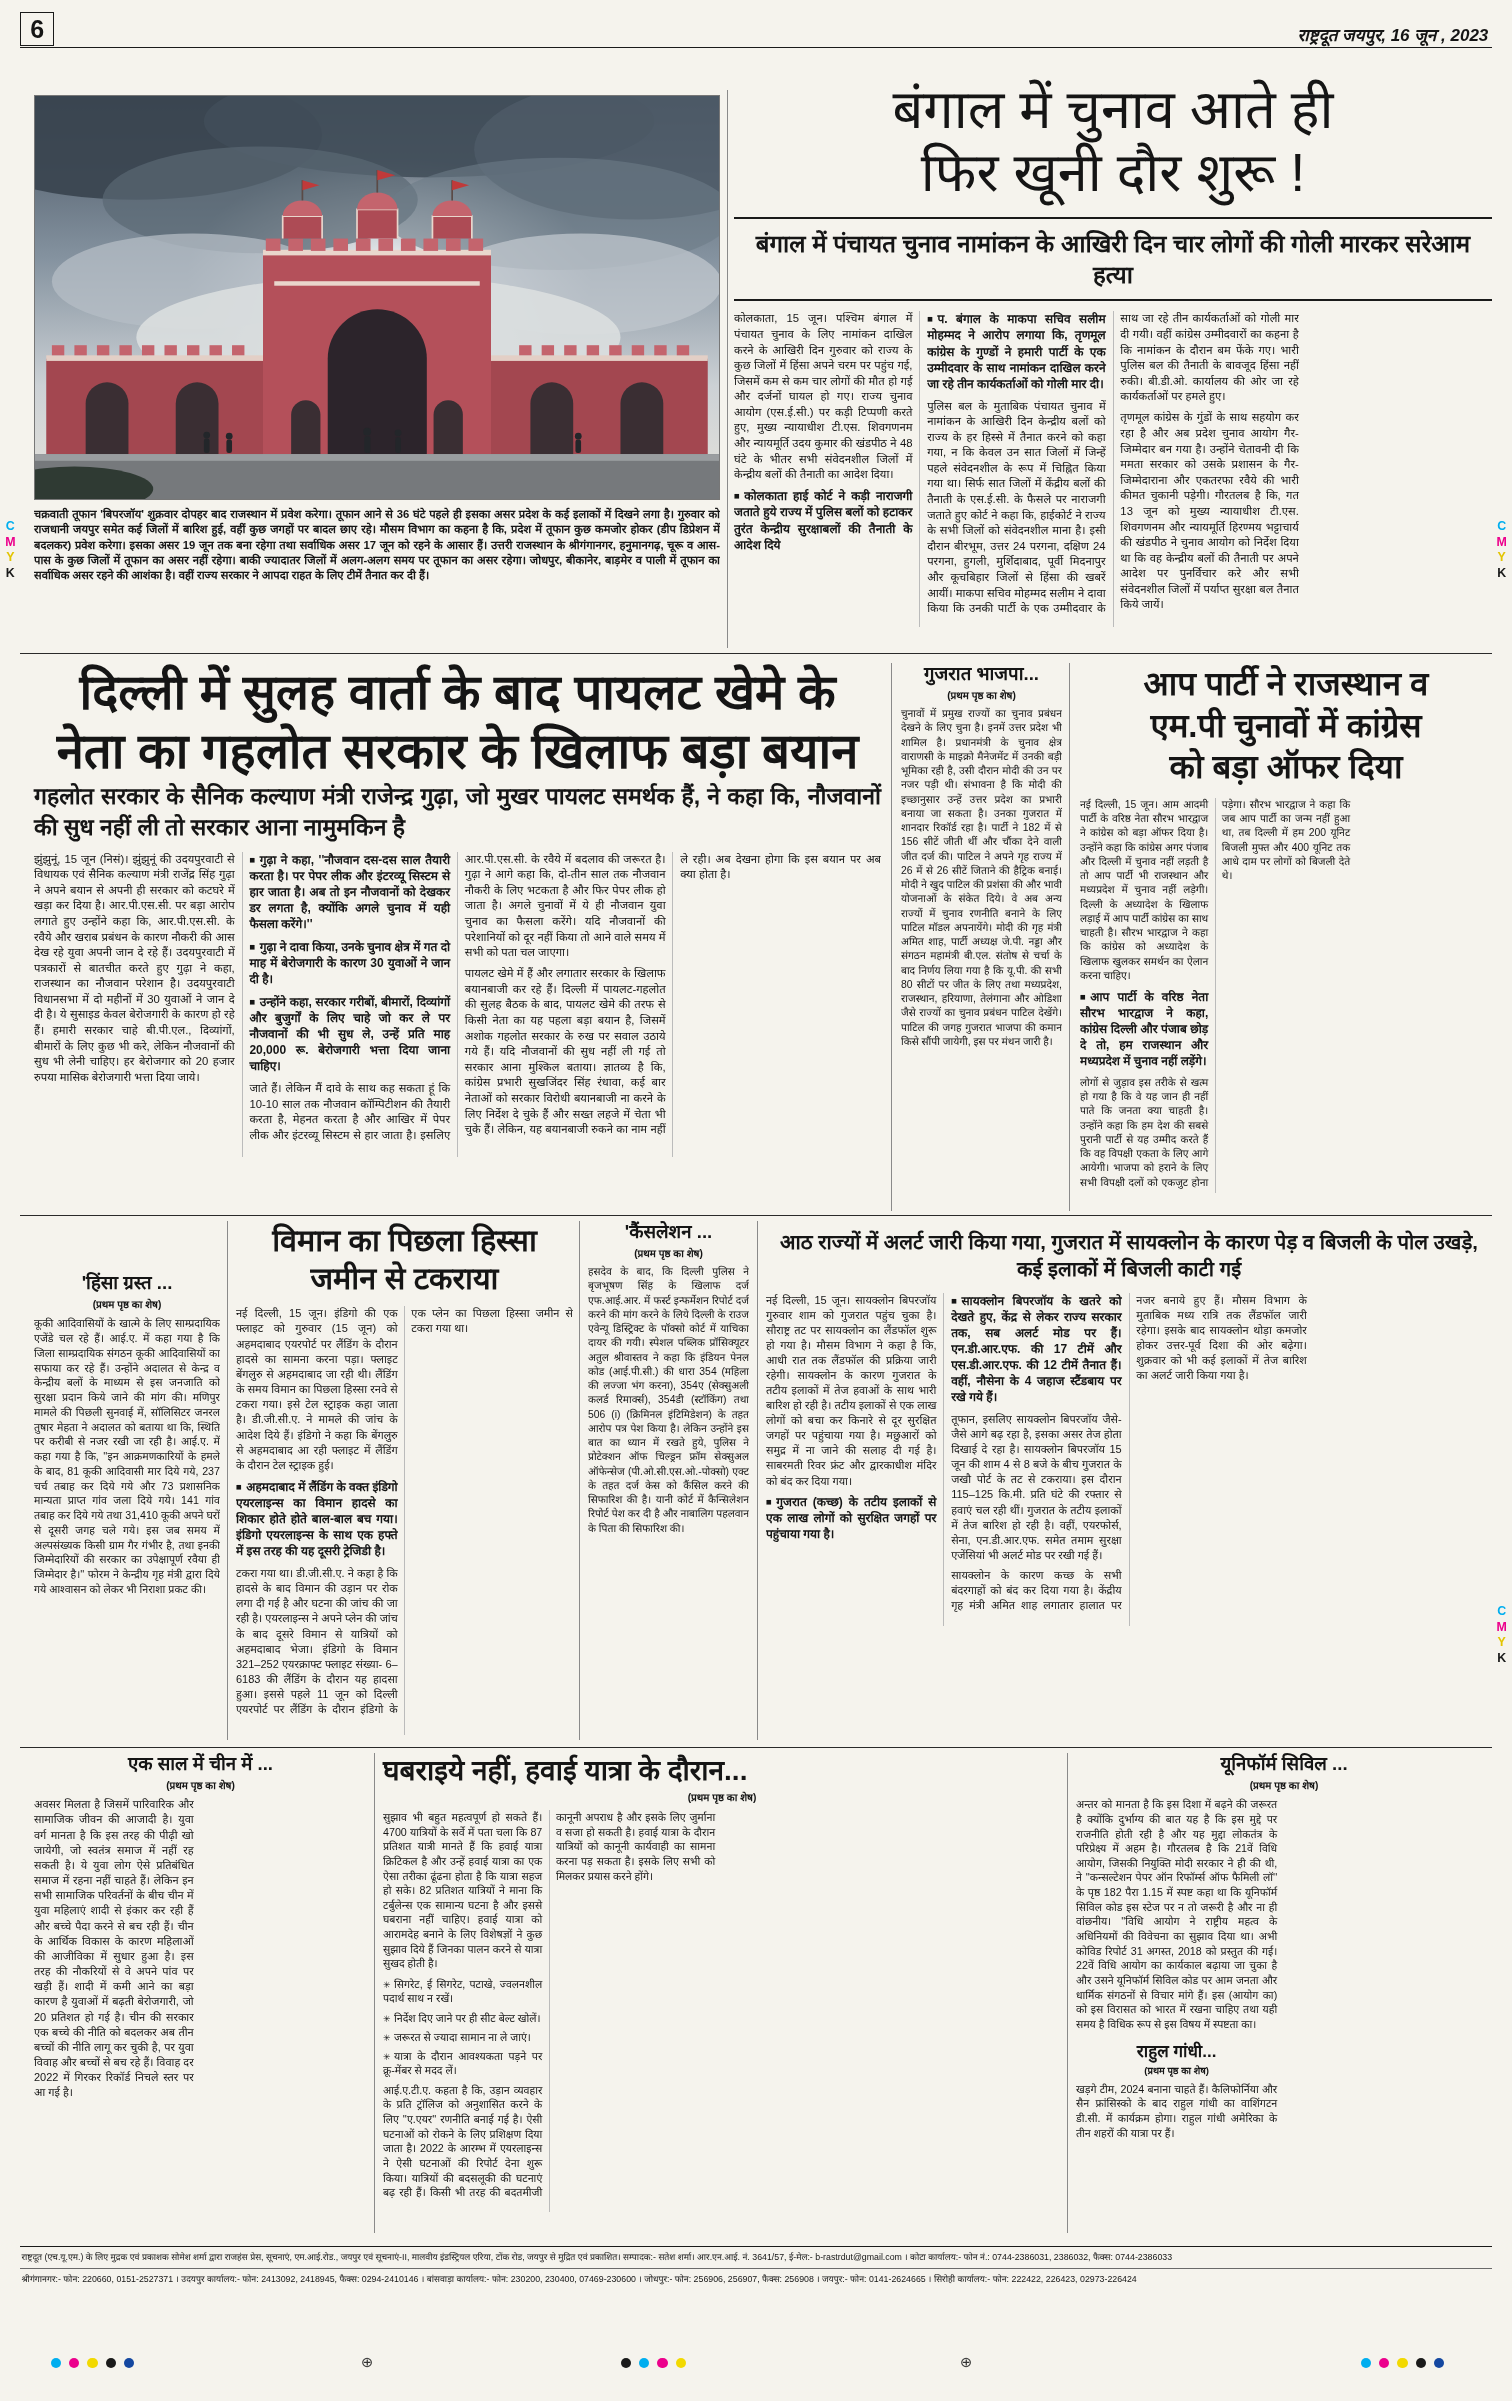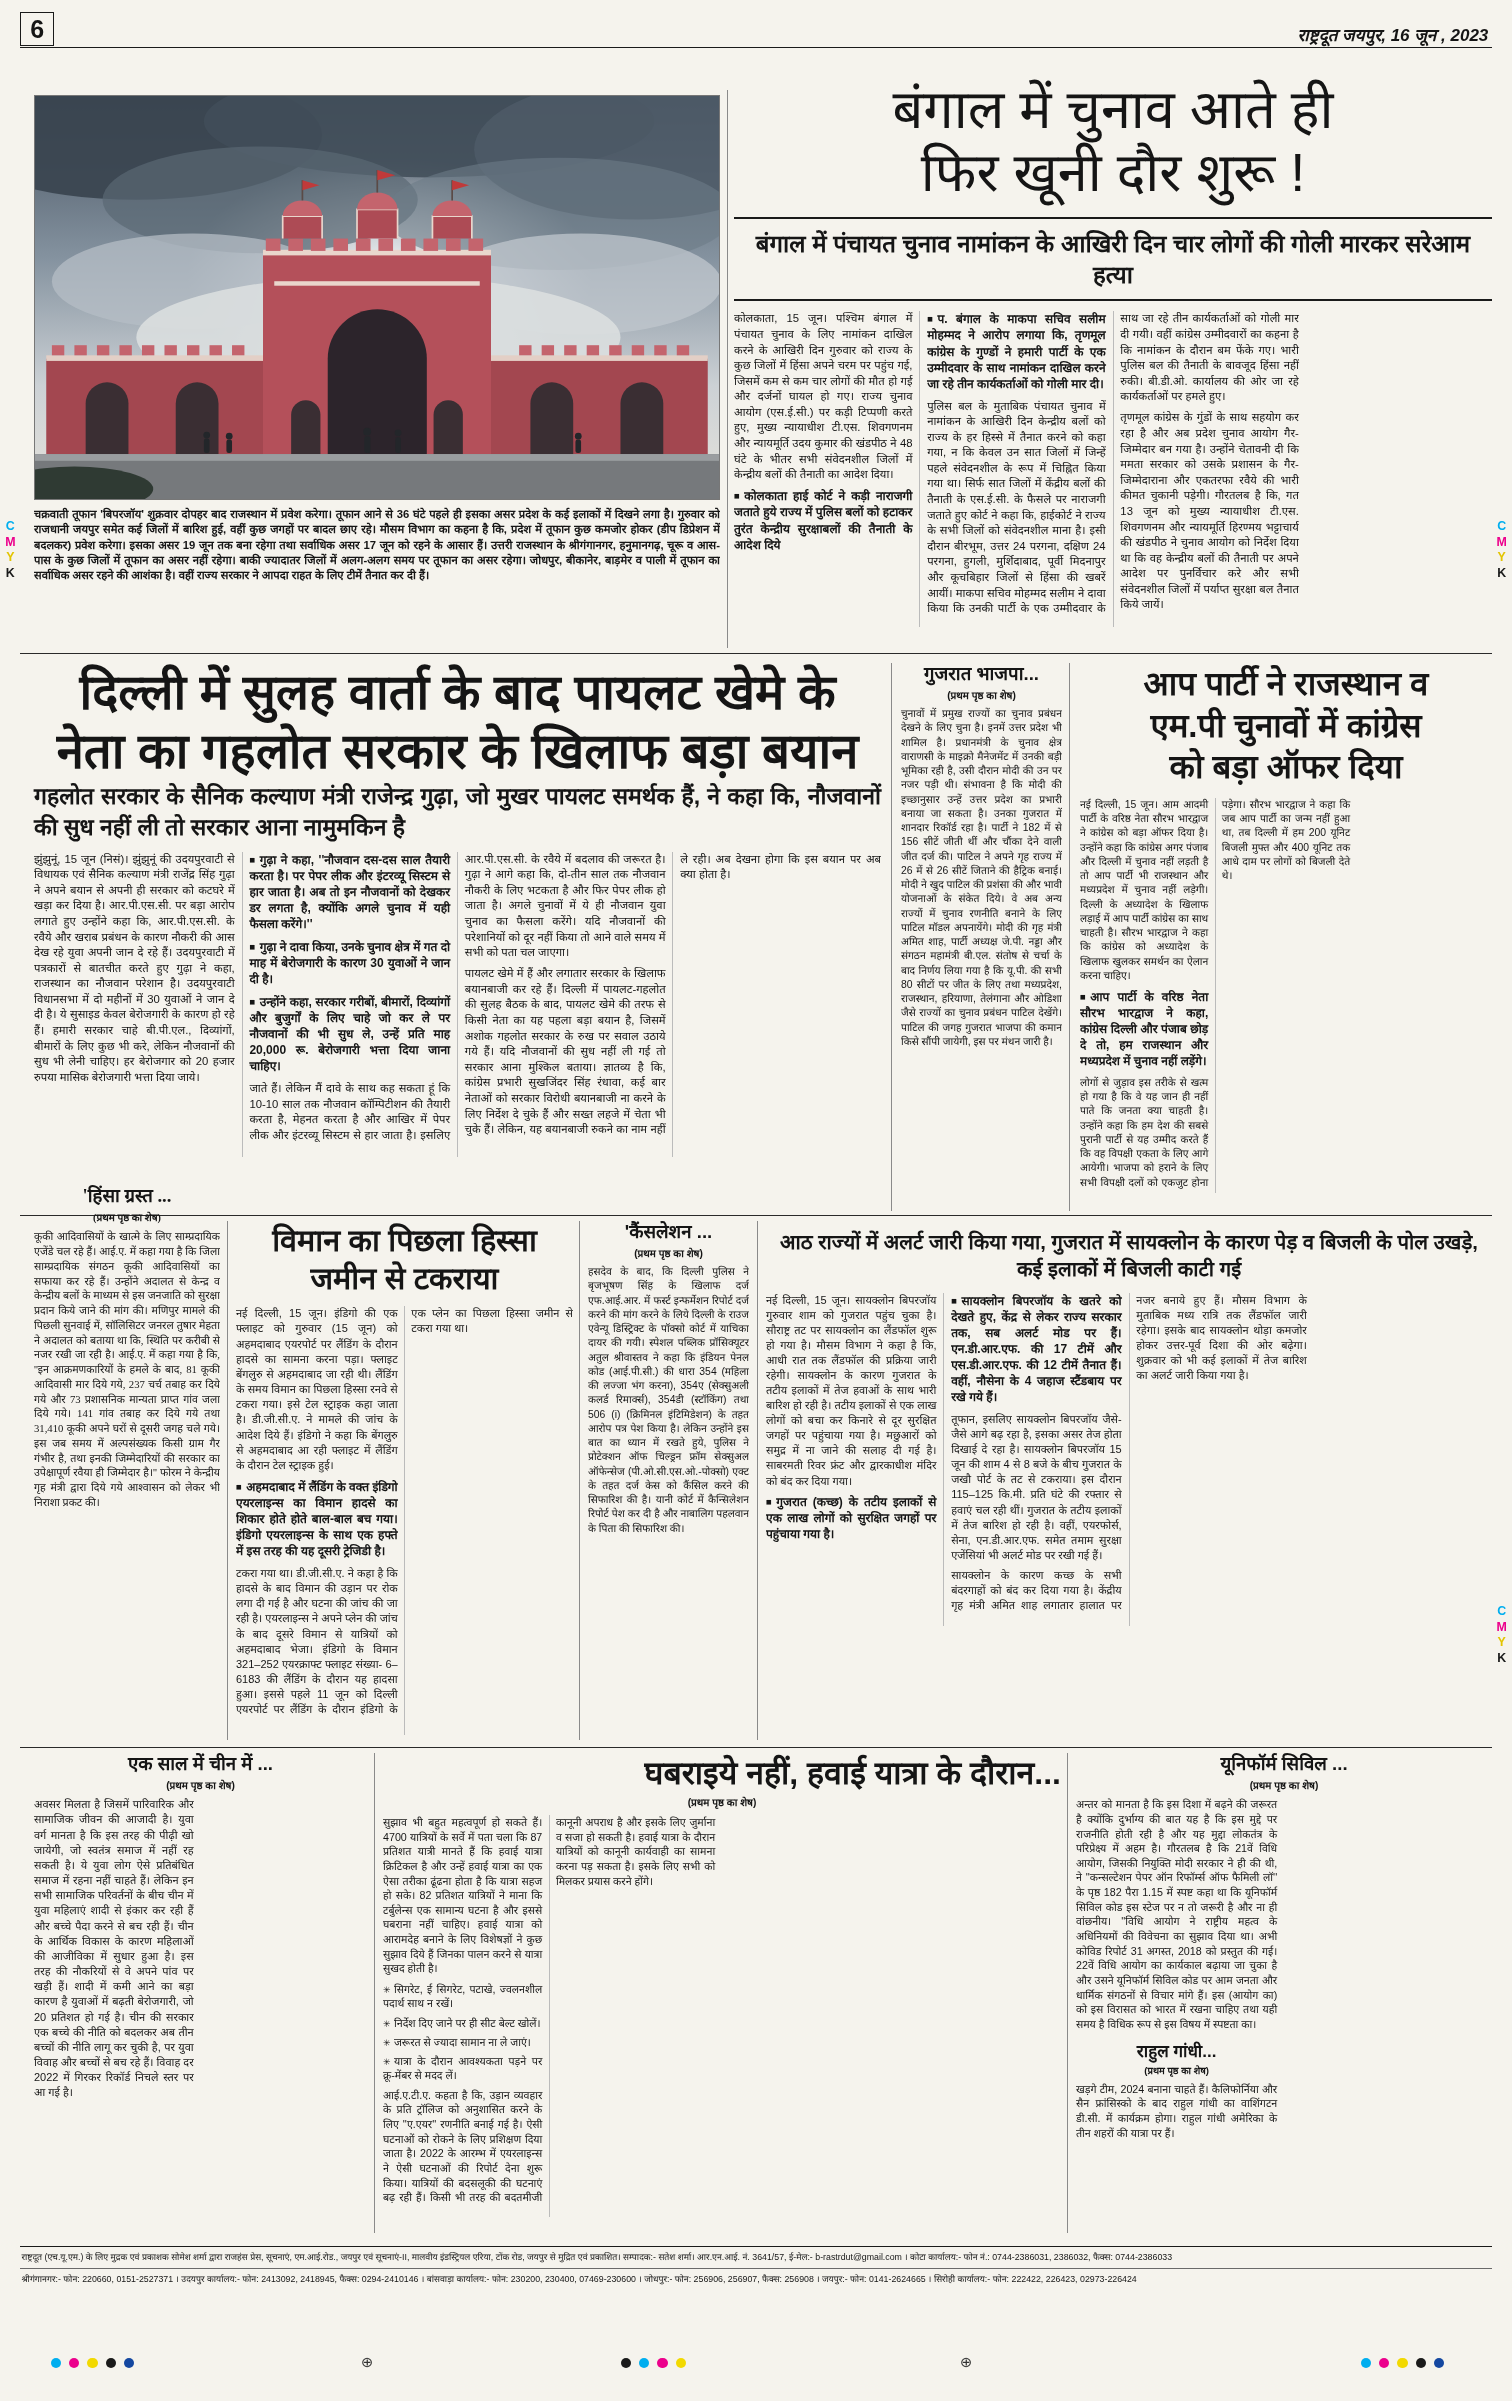--- a/index.html
+++ b/index.html
@@ -43,41 +43,41 @@
   .contbody { overflow:hidden; text-align:justify; }
 
   .gbjp { position:absolute; left:901px; top:663px; width:161px; }
   .gbjp .contbody { height:497px; font-size:10.4px; line-height:1.37; }
 
   .aap { position:absolute; left:1080px; top:663px; width:412px; }
   .aap .h1 { font-size:33px; font-weight:800; line-height:1.26; text-align:center; }
   .aap .bbody { margin-top:10.2px; height:395px; overflow:hidden; column-count:3; column-gap:13.6px; column-rule:0.6px solid #bbb; font-size:10.4px; line-height:1.37; }
 
   
-  .hinsa { position:absolute; left:34px; top:1185px; width:186px;font-family:Liberation Serif, serif; }
+  .hinsa { position:absolute; left:34px; top:1272px; width:186px; }
   .hinsa .contbody { height:469px; font-size:10.7px; line-height:1.38; }
 
   .viman { position:absolute; left:236px; top:1221px; width:337px; }
   .viman .h1 { font-size:30.5px; font-weight:800; line-height:1.25; text-align:center; }
   .viman .bbody { margin-top:9px; height:429px; overflow:hidden; column-count:2; column-gap:13.6px; column-rule:0.6px solid #bbb; font-size:11px; line-height:1.38; }
 
   .cancel { position:absolute; left:588px; top:1221px; width:161px; }
   .cancel .contbody { height:469px; font-size:10.4px; line-height:1.37; }
 
   .cyclone { position:absolute; left:766px; top:1221px; width:726px; }
   .cyclone .h1 { font-size:36px; font-weight:800; line-height:1.25; text-align:center; }
   .cyclone .subhead { margin-top:8px; font-size:20.3px; font-weight:bold; line-height:1.35; text-align:center; }
   .cyclone .bbody { margin-top:9px; height:333px; overflow:hidden; column-count:4; column-gap:14.7px; column-rule:0.6px solid #bbb; font-size:11px; line-height:1.37; }
 
   
   .china { position:absolute; left:34px; top:1753px; width:333px; }
   .china .contbody { height:429px; column-count:2; column-gap:13.6px; column-rule:0.6px solid #bbb; font-size:11px; line-height:1.38; }
 
   .airtravel { position:absolute; left:383px; top:1753px; width:678px; }
-  .airtravel .h1 { font-size:32px; font-weight:800; line-height:1.25; text-align:right; }
+  .airtravel .h1 { font-size:28px; font-weight:800; line-height:1.25; text-align:left; }
   .airtravel .bbody { margin-top:5.6px; height:402px; overflow:hidden; column-count:4; column-gap:13.6px; column-rule:0.6px solid #bbb; font-size:10.7px; line-height:1.37; }
   .tip { margin-bottom:4.5px; break-inside:avoid; text-align:justify; }
   .star { display:inline-block; margin-right:3.4px; font-size:9px; }
 
   .uniform { position:absolute; left:1076px; top:1753px; width:416px; }
   .uniform .contbody { height:418px; column-count:2; column-gap:13.6px; column-rule:0.6px solid #bbb; font-size:10.7px; line-height:1.37; }
   .inhead { font-size:17px; font-weight:bold; text-align:center; margin:8px 0 1.1px; break-inside:avoid; }
   .insub { font-size:9.6px; font-weight:bold; text-align:center; margin-bottom:4.5px; }
 
   

